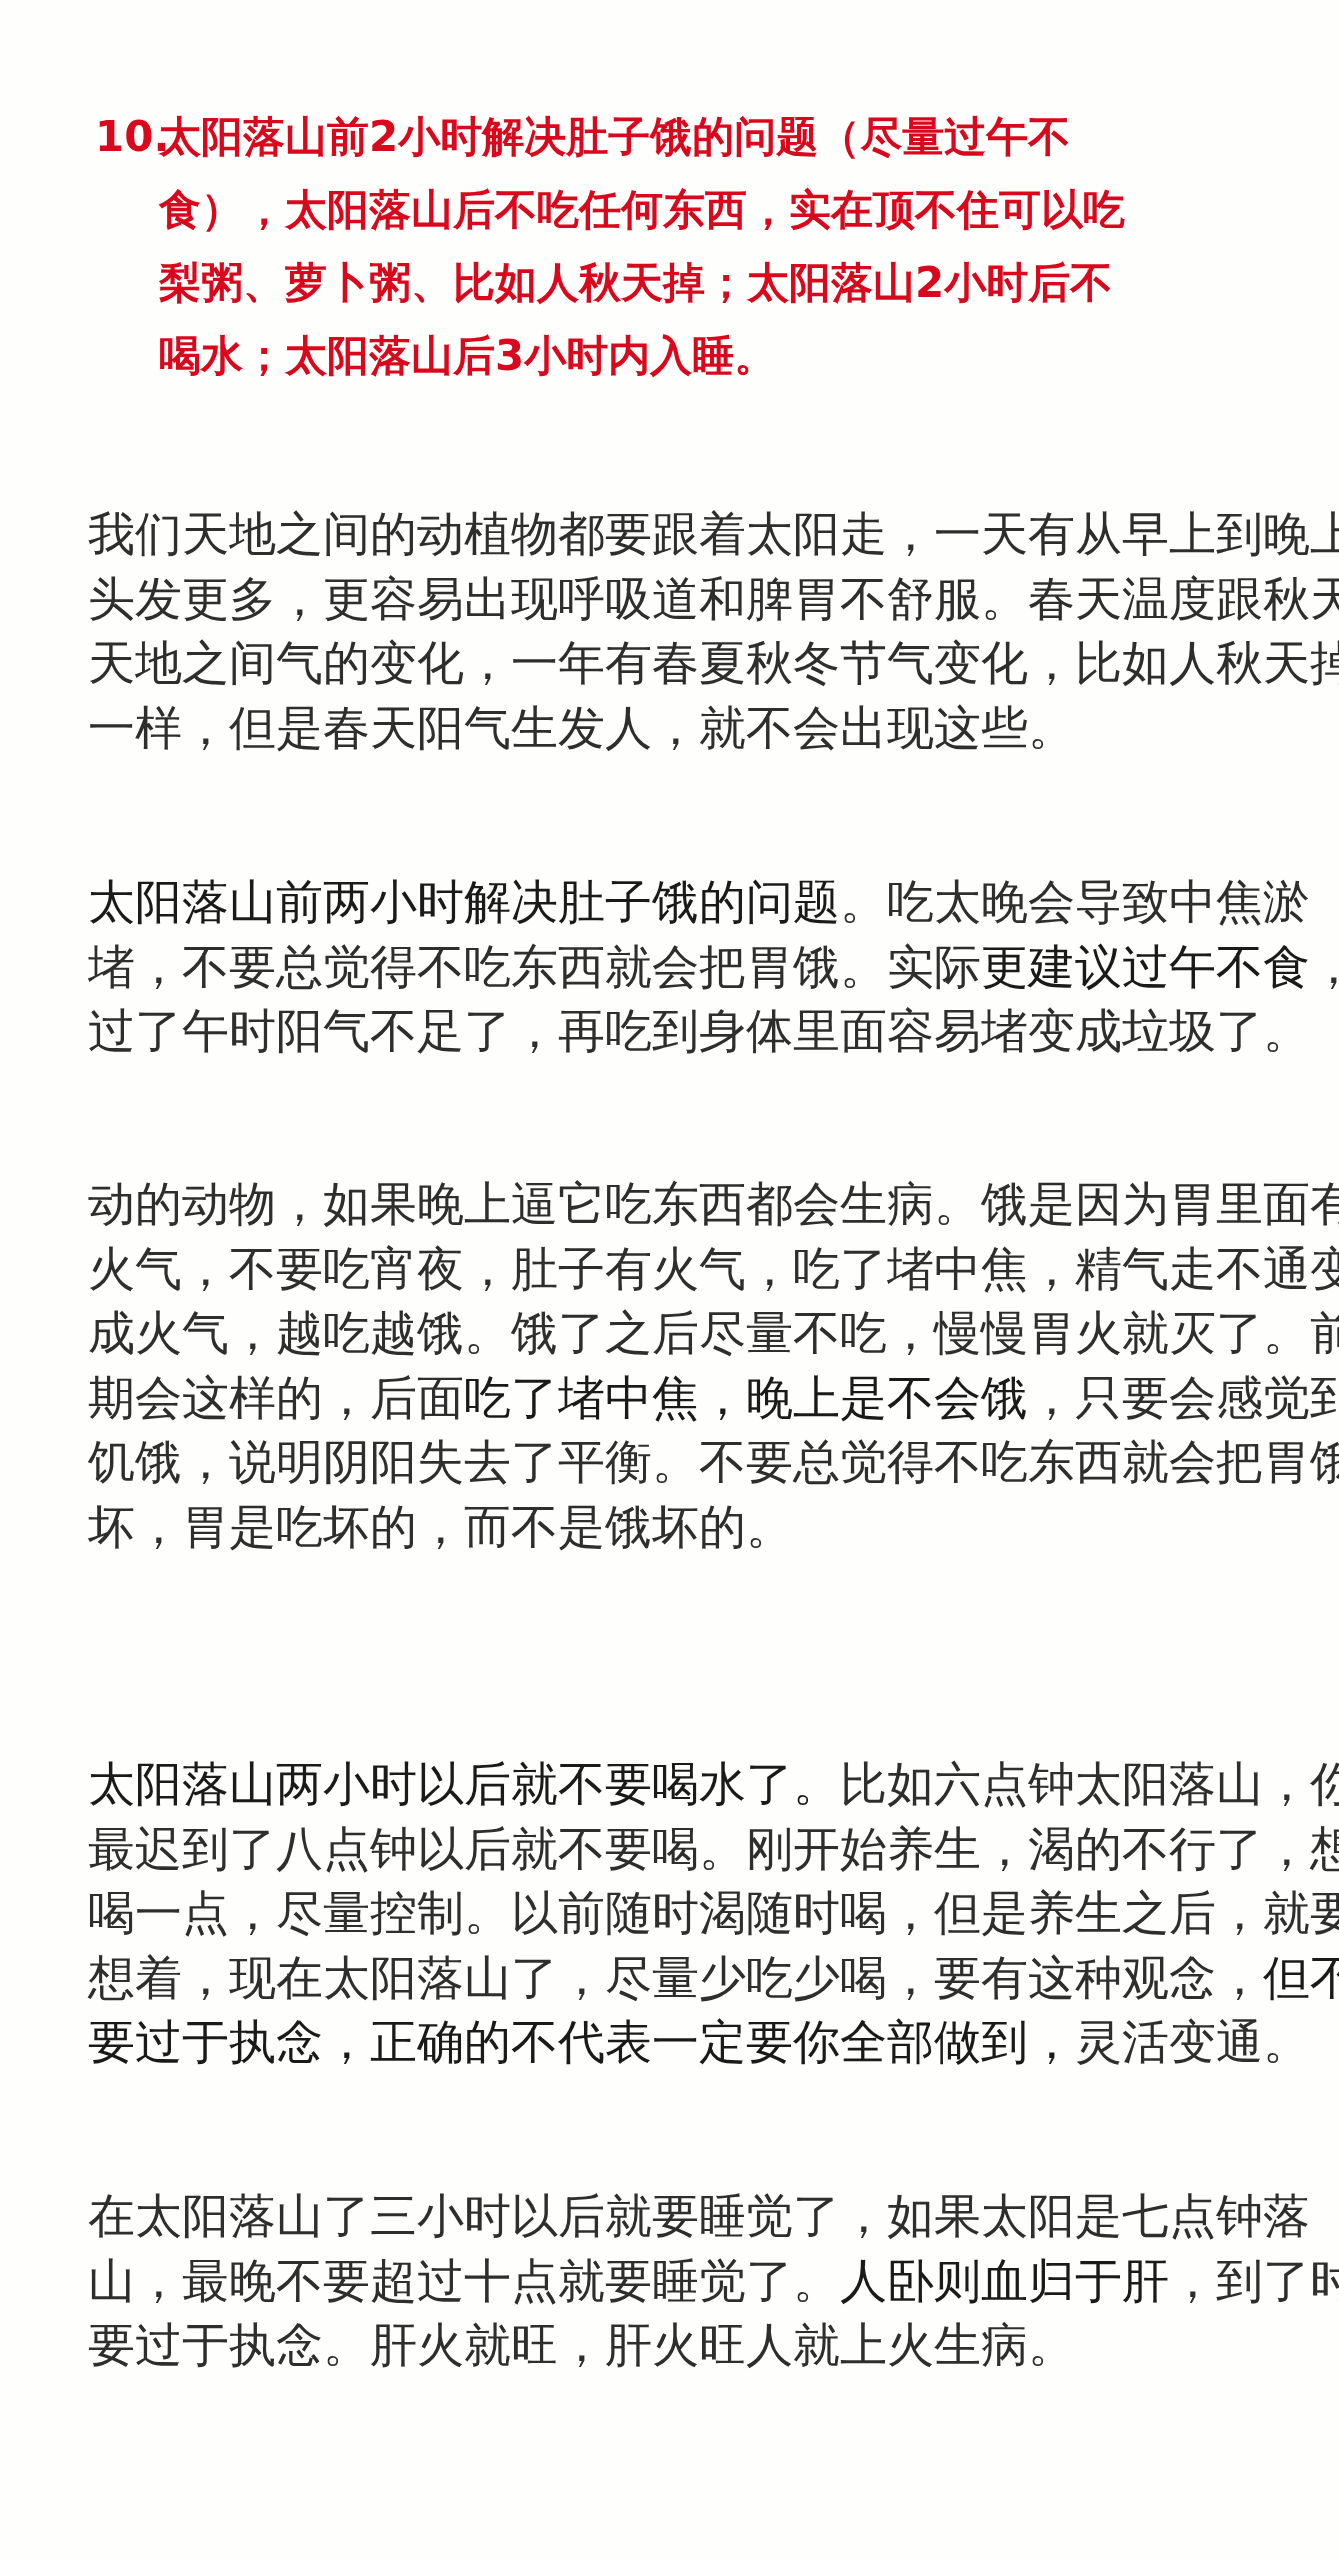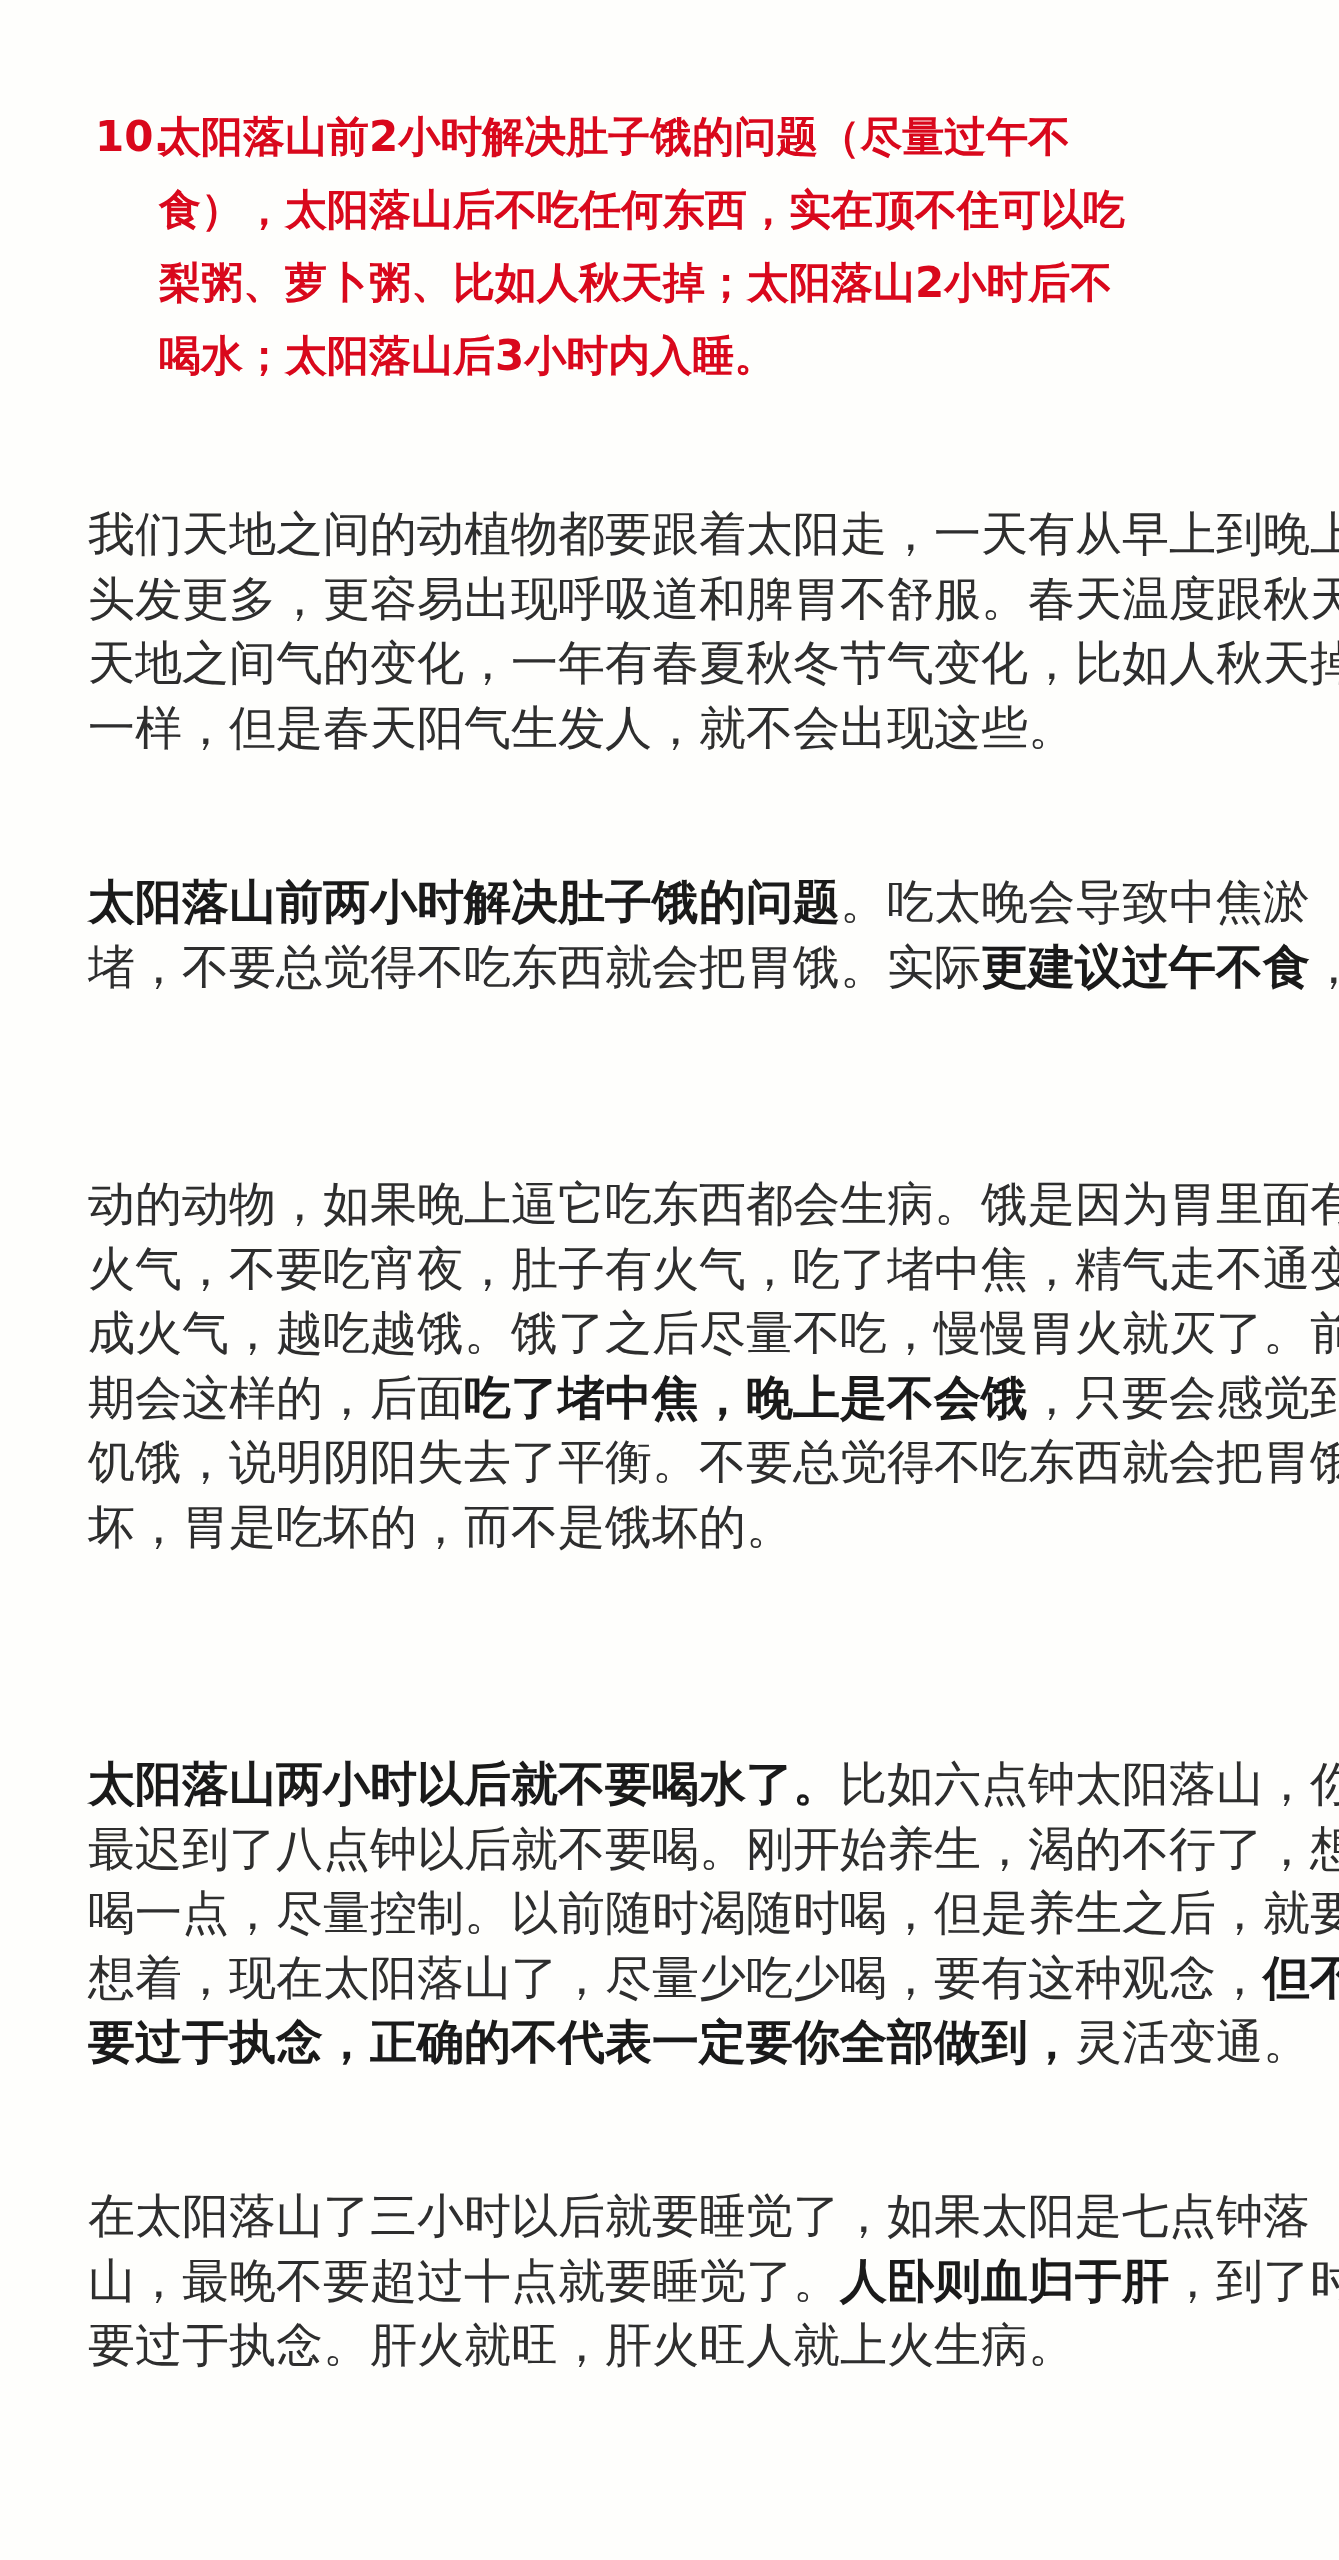--- a/index.html
+++ b/index.html
@@ -46,21 +46,21 @@
     color: #2e2e2e;
     font-size: 47px;
     line-height: 64.5px;
   }
   .para .ln {
     display: block;
     white-space: nowrap;
   }
   .para b {
     color: #1a1a1a;
-    font-weight: bold;
+    font-weight: normal;
   }
   #p1 { top: 502px; }
   #p2 { top: 870px; }
   #p3 { top: 1172px; }
   #p4 { top: 1752px; }
   #p5 { top: 2184px; }
 </style>
 </head>
 <body>
 
@@ -76,20 +76,21 @@
   <div class="para" id="p1">
     <span class="ln">我们天地之间的动植物都要跟着太阳走，一天有从早上到晚上</span>
     <span class="ln">头发更多，更容易出现呼吸道和脾胃不舒服。春天温度跟秋天</span>
     <span class="ln">天地之间气的变化，一年有春夏秋冬节气变化，比如人秋天掉</span>
     <span class="ln">一样，但是春天阳气生发人，就不会出现这些。</span>
   </div>
 
   <div class="para" id="p2">
     <span class="ln"><b>太阳落山前两小时解决肚子饿的问题</b><span>。吃太晚会导致中焦淤</span></span>
     <span class="ln"><span>堵，不要总觉得不吃东西就会把胃饿。实际</span><b>更建议过午不食</b><span>，</span></span>
+    <span class="ln">过了午时阳气不足了，再吃到身体里面容易堵变成垃圾了。</span>
   </div>
 
   <div class="para" id="p3">
     <span class="ln">动的动物，如果晚上逼它吃东西都会生病。饿是因为胃里面有</span>
     <span class="ln">火气，不要吃宵夜，肚子有火气，吃了堵中焦，精气走不通变</span>
     <span class="ln">成火气，越吃越饿。饿了之后尽量不吃，慢慢胃火就灭了。前</span>
     <span class="ln"><span>期会这样的，后面</span><b>吃了堵中焦，晚上是不会饿</b><span>，只要会感觉到</span></span>
     <span class="ln">饥饿，说明阴阳失去了平衡。不要总觉得不吃东西就会把胃饿</span>
     <span class="ln">坏，胃是吃坏的，而不是饿坏的。</span>
   </div>

